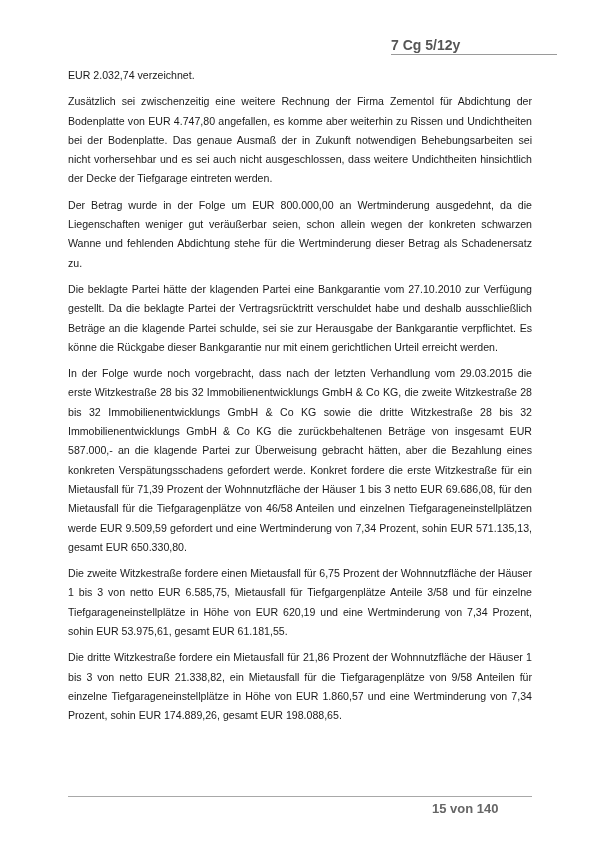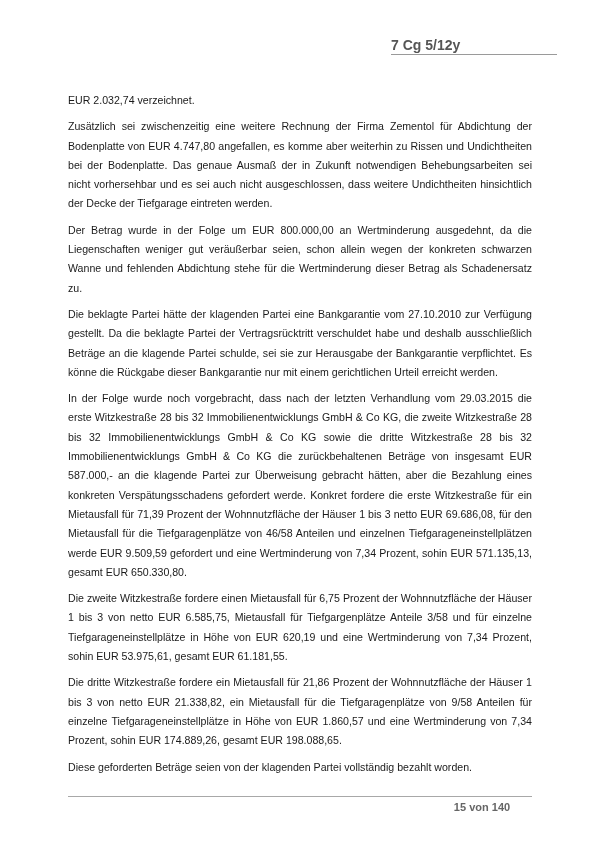--- a/index.html
+++ b/index.html
@@ -28,53 +28,51 @@
       line-height: 11px;
     }
     .content {
       position: absolute;
       left: 68px;
       top: 66px;
       width: 464px;
       font-size: 10.6px;
       line-height: 19.3px;
       text-align: justify;
-      margin-top: 25px;
     }
     .content p {
       margin: 0 0 7px 0;
     }
     .footer-line {
       position: absolute;
       left: 68px;
       top: 796px;
       width: 464px;
       border-top: 1px solid #a8a8a8;
     }
     .page-number {
       position: absolute;
       left: 432px;
       top: 801px;
       width: 100px;
-      text-align: center;
-      font-size: 11px;
+      text-align: left;
+      font-size: 13px;
       font-weight: bold;
       color: #666666;
     }
   </style>
 </head>
 <body>
 
 <div class="header">7 Cg 5/12y</div>
 
 <div class="content">
   <p>EUR 2.032,74 verzeichnet.</p>
   <p>Zusätzlich sei zwischenzeitig eine weitere Rechnung der Firma Zementol für Abdichtung der Bodenplatte von EUR 4.747,80 angefallen, es komme aber weiterhin zu Rissen und Undichtheiten bei der Bodenplatte. Das genaue Ausmaß der in Zukunft notwendigen Behebungsarbeiten sei nicht vorhersehbar und es sei auch nicht ausgeschlossen, dass weitere Undichtheiten hinsichtlich der Decke der Tiefgarage eintreten werden.</p>
   <p>Der Betrag wurde in der Folge um EUR 800.000,00 an Wertminderung ausgedehnt, da die Liegenschaften weniger gut veräußerbar seien, schon allein wegen der konkreten schwarzen Wanne und fehlenden Abdichtung stehe für die Wertminderung dieser Betrag als Schadenersatz zu.</p>
   <p>Die beklagte Partei hätte der klagenden Partei eine Bankgarantie vom 27.10.2010 zur Verfügung gestellt. Da die beklagte Partei der Vertragsrücktritt verschuldet habe und deshalb ausschließlich Beträge an die klagende Partei schulde, sei sie zur Herausgabe der Bankgarantie verpflichtet. Es könne die Rückgabe dieser Bankgarantie nur mit einem gerichtlichen Urteil erreicht werden.</p>
   <p>In der Folge wurde noch vorgebracht, dass nach der letzten Verhandlung vom 29.03.2015 die erste Witzkestraße 28 bis 32 Immobilienentwicklungs GmbH &amp; Co KG, die zweite Witzkestraße 28 bis 32 Immobilienentwicklungs GmbH &amp; Co KG sowie die dritte Witzkestraße 28 bis 32 Immobilienentwicklungs GmbH &amp; Co KG die zurückbehaltenen Beträge von insgesamt EUR 587.000,- an die klagende Partei zur Überweisung gebracht hätten, aber die Bezahlung eines konkreten Verspätungsschadens gefordert werde. Konkret fordere die erste Witzkestraße für ein Mietausfall für 71,39 Prozent der Wohnnutzfläche der Häuser 1 bis 3 netto EUR 69.686,08, für den Mietausfall für die Tiefgaragenplätze von 46/58 Anteilen und einzelnen Tiefgarageneinstellplätzen werde EUR 9.509,59 gefordert und eine Wertminderung von 7,34 Prozent, sohin EUR 571.135,13, gesamt EUR 650.330,80.</p>
   <p>Die zweite Witzkestraße fordere einen Mietausfall für 6,75 Prozent der Wohnnutzfläche der Häuser 1 bis 3 von netto EUR 6.585,75, Mietausfall für Tiefgargenplätze Anteile 3/58 und für einzelne Tiefgarageneinstellplätze in Höhe von EUR 620,19 und eine Wertminderung von 7,34 Prozent, sohin EUR 53.975,61, gesamt EUR 61.181,55.</p>
   <p>Die dritte Witzkestraße fordere ein Mietausfall für 21,86 Prozent der Wohnnutzfläche der Häuser 1 bis 3 von netto EUR 21.338,82, ein Mietausfall für die Tiefgaragenplätze von 9/58 Anteilen für einzelne Tiefgarageneinstellplätze in Höhe von EUR 1.860,57 und eine Wertminderung von 7,34 Prozent, sohin EUR 174.889,26, gesamt EUR 198.088,65.</p>
-  <p>Diese geforderten Beträge seien von der klagenden Partei vollständig bezahlt worden.</p>
 </div>
 
 <div class="footer-line"></div>
 <div class="page-number">15 von 140</div>
 
 </body></html>

